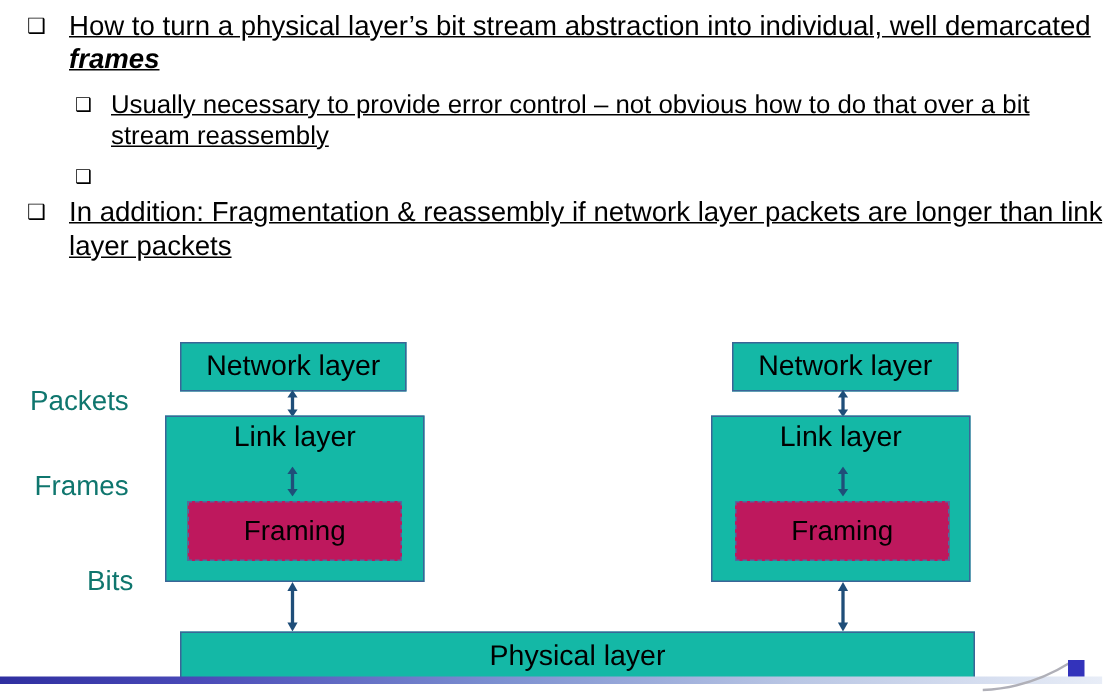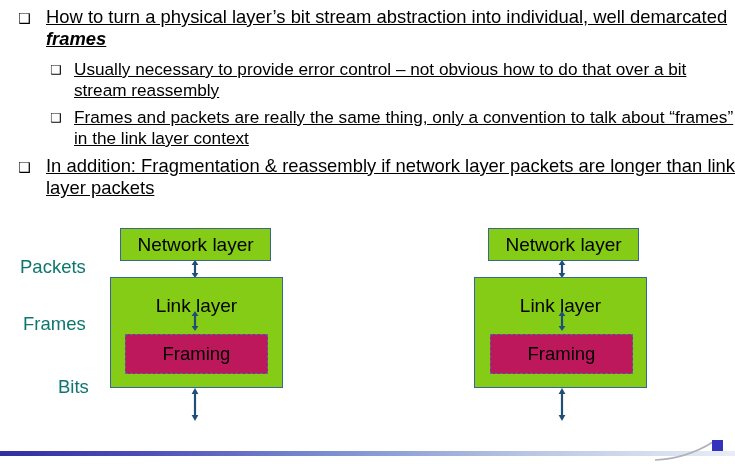--- a/index.html
+++ b/index.html
@@ -79,29 +79,29 @@
     width: 735px;
     height: 464px;
     pointer-events: none;
   }
   .diagram > * { pointer-events: auto; }
 
   .layer-box {
     position: absolute;
     box-sizing: border-box;
     border: 1.6px solid #3a6597;
-    background: #84cc16;
+    background: #14b8a6;
     display: flex;
     justify-content: center;
     font-size: 19px;
     color: #000000;
   }
   .layer-box.top-label {
     align-items: flex-start;
-    padding-top: 17px;
+    padding-top: 3px;
   }
   .layer-box.centered {
     align-items: center;
   }
   .framing-box {
     position: absolute;
     box-sizing: border-box;
     border: 1.8px dashed #4a6fa0;
     background: #be185d;
     display: flex;
@@ -159,21 +159,20 @@
       <span class="bullet-text"><span>How to turn a physical layer’s bit stream abstraction into individual, well demarcated </span><span class="bi">frames</span></span>
     </div>
 
     <div class="bullet-row bullet-l2" style="margin-top:8px;">
       <span class="bullet-glyph">❑</span>
       <span class="bullet-text">Usually necessary to provide error control – not obvious how to do that over a bit stream reassembly</span>
     </div>
 
     <div class="bullet-row bullet-l2" style="margin-top:6px;">
       <span class="bullet-glyph">❑</span>
-      <span class="bullet-text">Frames and packets are really the same thing, only a convention to talk about “frames” in the link layer context</span>
     </div>
 
     <div class="bullet-row bullet-l1" style="margin-top:6px;">
       <span class="bullet-glyph">❑</span>
       <span class="bullet-text">In addition: Fragmentation &amp; reassembly if network layer packets are longer than link layer packets</span>
     </div>
 
   </div>
 
   <div class="diagram">
@@ -227,20 +226,21 @@
     </svg>
 
     <div class="framing-box" style="left:490px; top:334px; width:143px; height:40px;">Framing</div>
 
     <svg class="arrow" style="left:554px; top:388px; width:16px; height:33px;" viewBox="0 0 16 33">
       <line x1="8" y1="4" x2="8" y2="29" stroke="#1f4e79" stroke-width="2.2"></line>
       <polygon points="8,0 4.6,6 11.4,6" fill="#1f4e79"></polygon>
       <polygon points="8,33 4.6,27 11.4,27" fill="#1f4e79"></polygon>
     </svg>
 
+    <div class="layer-box centered" style="left:120px; top:421px; width:530px; height:34px;">Physical layer</div>
 
   </div>
 
   <div class="bottom-bar"></div>
 
   <svg class="corner-swoosh" viewBox="0 0 70 26">
     <path d="M0,24 C22,23 42,16 58,6" stroke="#b0b0b8" stroke-width="1.6" fill="none"></path>
   </svg>
 
   <div class="corner-square"></div>

